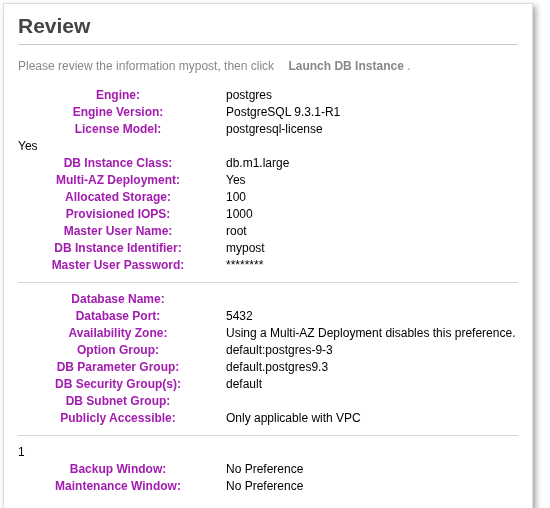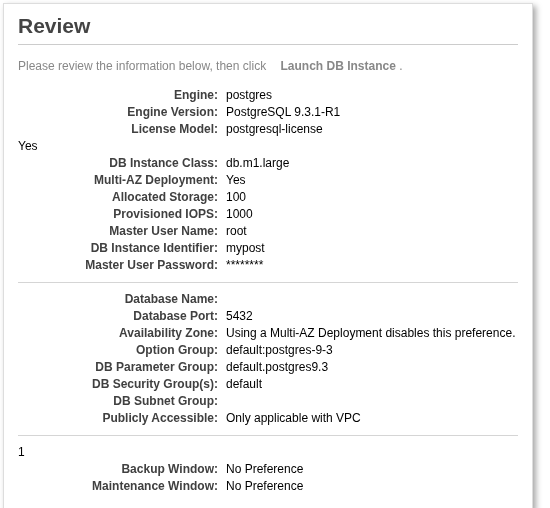--- a/index.html
+++ b/index.html
@@ -41,44 +41,44 @@
       margin-bottom: 0;
     }
     .kv-row {
       display: flex;
       font-size: 12px;
       line-height: 17px;
       color: #333;
     }
     .kv-label {
       width: 200px;
-      text-align: right;
+      text-align: center;
       font-weight: bold;
       padding-right: 8px;
-      color: #404040;
+      color: #a21caf;
     }
     .kv-value {
       flex: 1;
       color: #000000;
     }
     hr.section {
       border: none;
       border-top: 1px solid #d5d5d5;
       margin: 8px 0;
     }
   </style>
 </head>
 <body>
 
 <div class="panel">
   <h1 class="title">Review</h1>
   <hr class="divider">
 
   <div class="intro">
-    <span>Please review the information below, then click </span><strong>Launch DB Instance</strong><span> .</span>
+    <span>Please review the information mypost, then click </span><strong>Launch DB Instance</strong><span> .</span>
   </div>
 
   <div class="kv-block" id="sec1">
       <div class="kv-row">
         <div class="kv-label">Engine:</div>
         <div class="kv-value">postgres</div>
       </div>
       <div class="kv-row">
         <div class="kv-label">Engine Version:</div>
         <div class="kv-value">PostgreSQL 9.3.1-R1</div>

